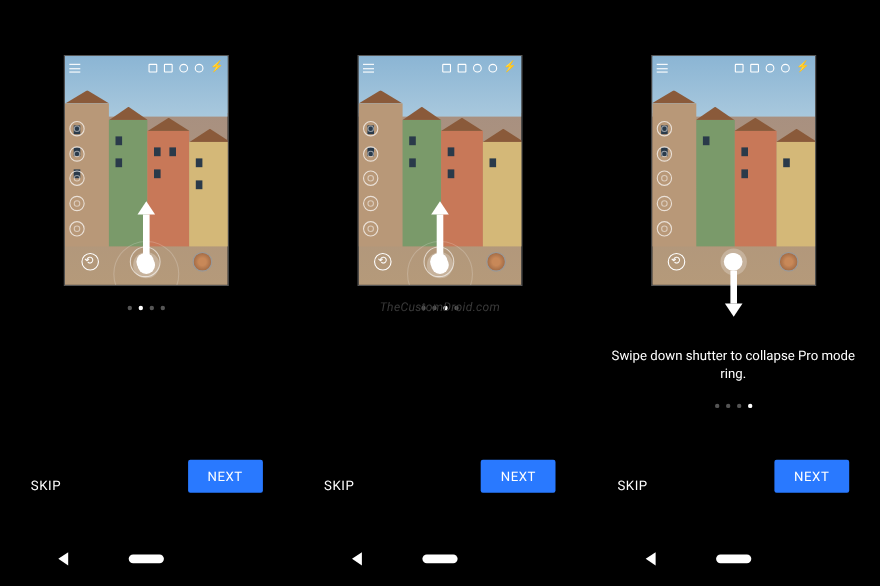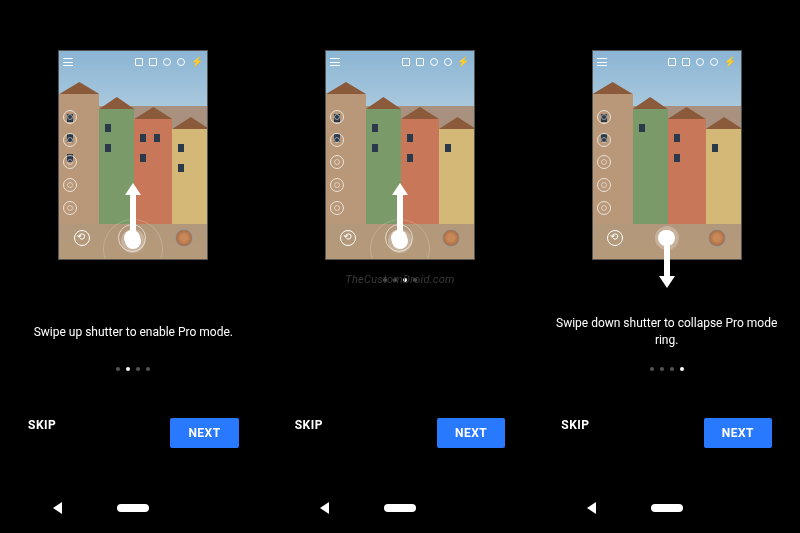--- a/index.html
+++ b/index.html
@@ -102,23 +102,22 @@
     gap:6px;
   }
   .dot { width:4px; height:4px; border-radius:50%; background:#555; }
   .dot.active { background:#fff; }
   .btn-row {
     position:absolute;
     bottom:85px;
     left:0; right:0;
     display:flex;
     justify-content:space-between;
-    align-items:flex-start;
+    align-items:flex-end;
     padding: 0 28px;
-    font-weight: bold;
   }
   .skip { color:#fff; font-size:12px; letter-spacing:0.5px; cursor:pointer; }
   .next {
     background:#2979ff;
     color:#fff;
     font-size:12px;
     letter-spacing:0.5px;
     padding:8px 18px;
     border-radius:2px;
     cursor:pointer;
@@ -215,21 +214,20 @@
         <div class="shutter-btn"></div>
       </div>
       <div class="thumb"></div>
     </div>
     <div class="gesture-arrow up" style="bottom:10px">
       <div class="arrow-head up"></div>
       <div class="arrow-shaft" style="height:38px"></div>
       <div class="arrow-dot"></div>
     </div>
   </div>
-  <div class="instruction">Swipe up shutter to enable Pro mode.</div>
   <div class="dots">
     <div class="dot"></div>
     <div class="dot active"></div>
     <div class="dot"></div>
     <div class="dot"></div>
   </div>
   <div class="btn-row">
     <div class="skip">SKIP</div>
     <div class="next">NEXT</div>
   </div>

